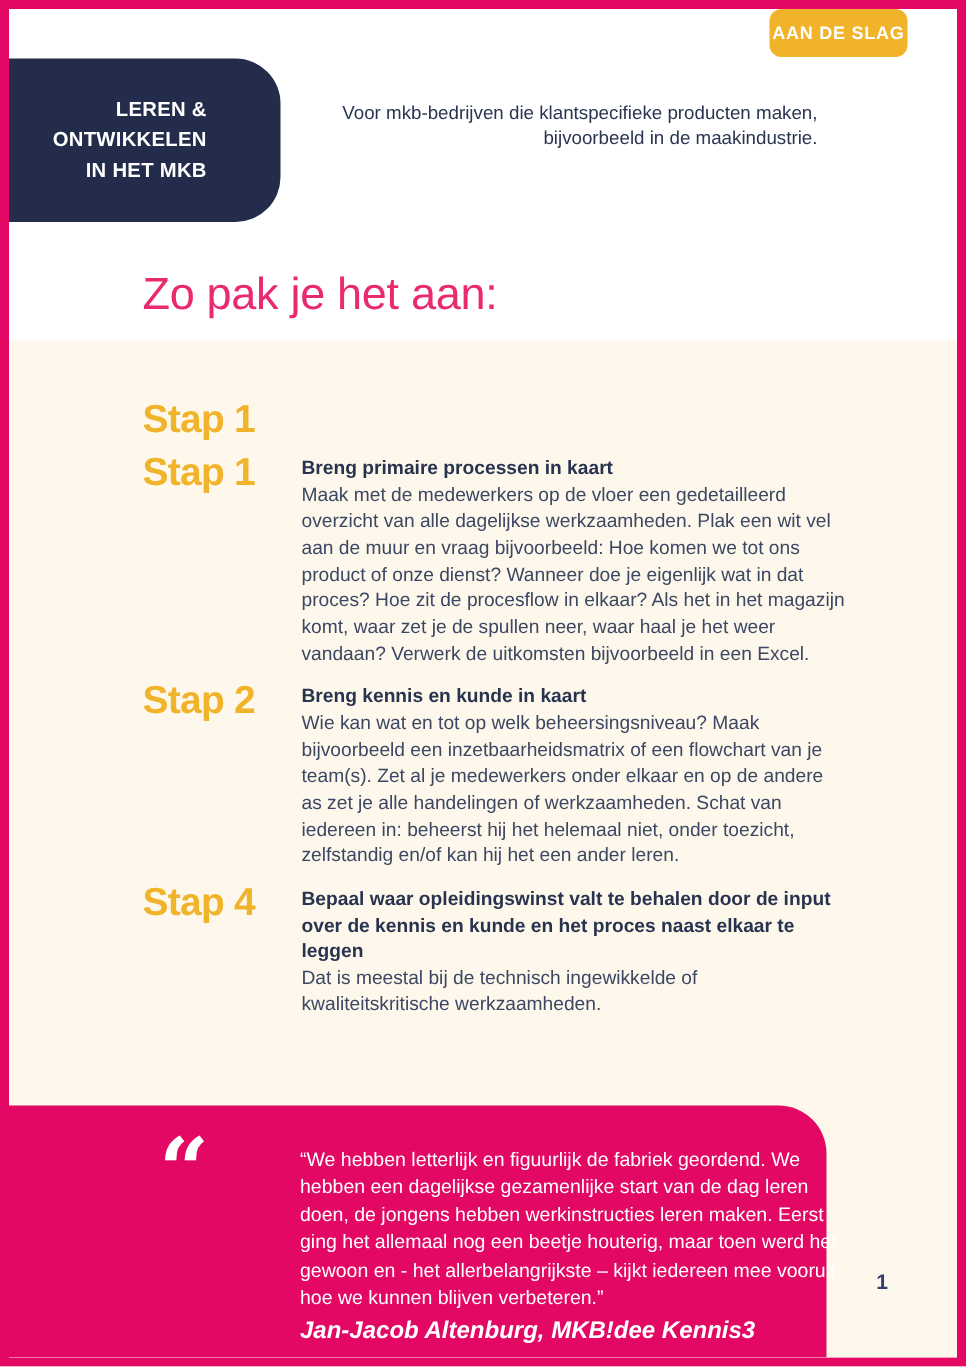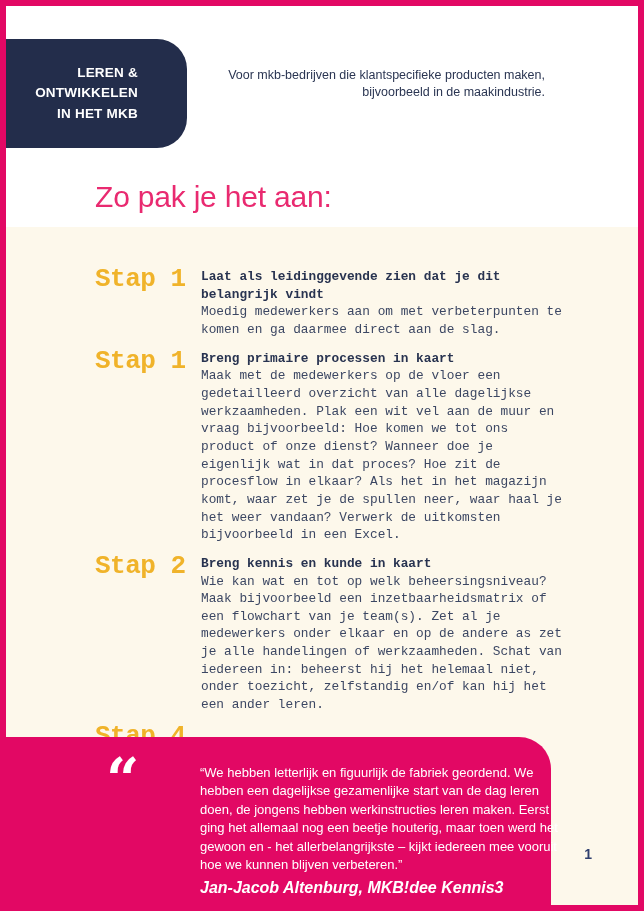--- a/index.html
+++ b/index.html
@@ -88,21 +88,20 @@
     left: 0;
     top: 221px;
     width: 632px;
     height: 678px;
     background: #fdf8eb;
     padding: 39px 0 0 89px;
   }
   .step {
     display: flex;
     margin-bottom: 9px;
-    font-family: Liberation Mono, monospace;
   }
   .step-label {
     width: 106px;
     flex-shrink: 0;
     color: #f0b32a;
     font-size: 26px;
     font-weight: bold;
     line-height: 1;
     letter-spacing: -0.5px;
   }
@@ -161,63 +160,66 @@
     font-weight: bold;
     font-size: 14px;
     z-index: 3;
   }
 </style>
 </head>
 <body>
 
 <div class="page">
 
+  <div class="badge">
+    <span>AAN DE SLAG</span>
+  </div>
 
   <div class="brandbox">
     <div class="brand-text">
       <div>LEREN &amp;</div>
       <div>ONTWIKKELEN</div>
       <div>IN HET MKB</div>
     </div>
   </div>
 
   <div class="head-text">
     <p class="subtitle">Voor mkb-bedrijven die klantspecifieke producten maken, bijvoorbeeld in de maakindustrie.</p>
   </div>
 
   <h2 class="section-heading">Zo pak je het aan:</h2>
 
   <div class="steps-area">
 
     <div class="step">
       <div class="step-label">Stap 1</div>
-      <div class="step-content">
-        <div class="step-title">Laat als leidinggevende zien dat je dit belangrijk vindt</div>
-        <div class="step-body">Moedig medewerkers aan om met verbeterpunten te komen en ga daarmee direct aan de slag.</div>
-      </div>
     </div>
 
     <div class="step">
       <div class="step-label">Stap 1</div>
       <div class="step-content">
         <div class="step-title">Breng primaire processen in kaart</div>
         <div class="step-body">Maak met de medewerkers op de vloer een gedetailleerd overzicht van alle dagelijkse werkzaamheden. Plak een wit vel aan de muur en vraag bijvoorbeeld: Hoe komen we tot ons product of onze dienst? Wanneer doe je eigenlijk wat in dat proces? Hoe zit de procesflow in elkaar? Als het in het magazijn komt, waar zet je de spullen neer, waar haal je het weer vandaan? Verwerk de uitkomsten bijvoorbeeld in een Excel.</div>
       </div>
     </div>
 
     <div class="step">
       <div class="step-label">Stap 2</div>
       <div class="step-content">
         <div class="step-title">Breng kennis en kunde in kaart</div>
         <div class="step-body">Wie kan wat en tot op welk beheersingsniveau? Maak bijvoorbeeld een inzetbaarheidsmatrix of een flowchart van je team(s). Zet al je medewerkers onder elkaar en op de andere as zet je alle handelingen of werkzaamheden. Schat van iedereen in: beheerst hij het helemaal niet, onder toezicht, zelfstandig en/of kan hij het een ander leren.</div>
       </div>
     </div>
 
     <div class="step">
       <div class="step-label">Stap 4</div>
+      <div class="step-content">
+        <div class="step-title">Bepaal waar opleidingswinst valt te behalen door de input over de kennis en kunde en het proces naast elkaar te leggen</div>
+        <div class="step-body">Dat is meestal bij de technisch ingewikkelde of kwaliteitskritische werkzaamheden.</div>
+      </div>
     </div>
 
   </div>
 
   <div class="quote-box">
     <div class="quote-mark">“</div>
     <div class="quote-body">
       <div>“We hebben letterlijk en figuurlijk de fabriek geordend. We hebben een dagelijkse gezamenlijke start van de dag leren doen, de jongens hebben werkinstructies leren maken. Eerst ging het allemaal nog een beetje houterig, maar toen werd het gewoon en - het allerbelangrijkste – kijkt iedereen mee vooruit hoe we kunnen blijven verbeteren.”</div>
       <div class="quote-attribution">Jan-Jacob Altenburg, MKB!dee Kennis3</div>
     </div>

